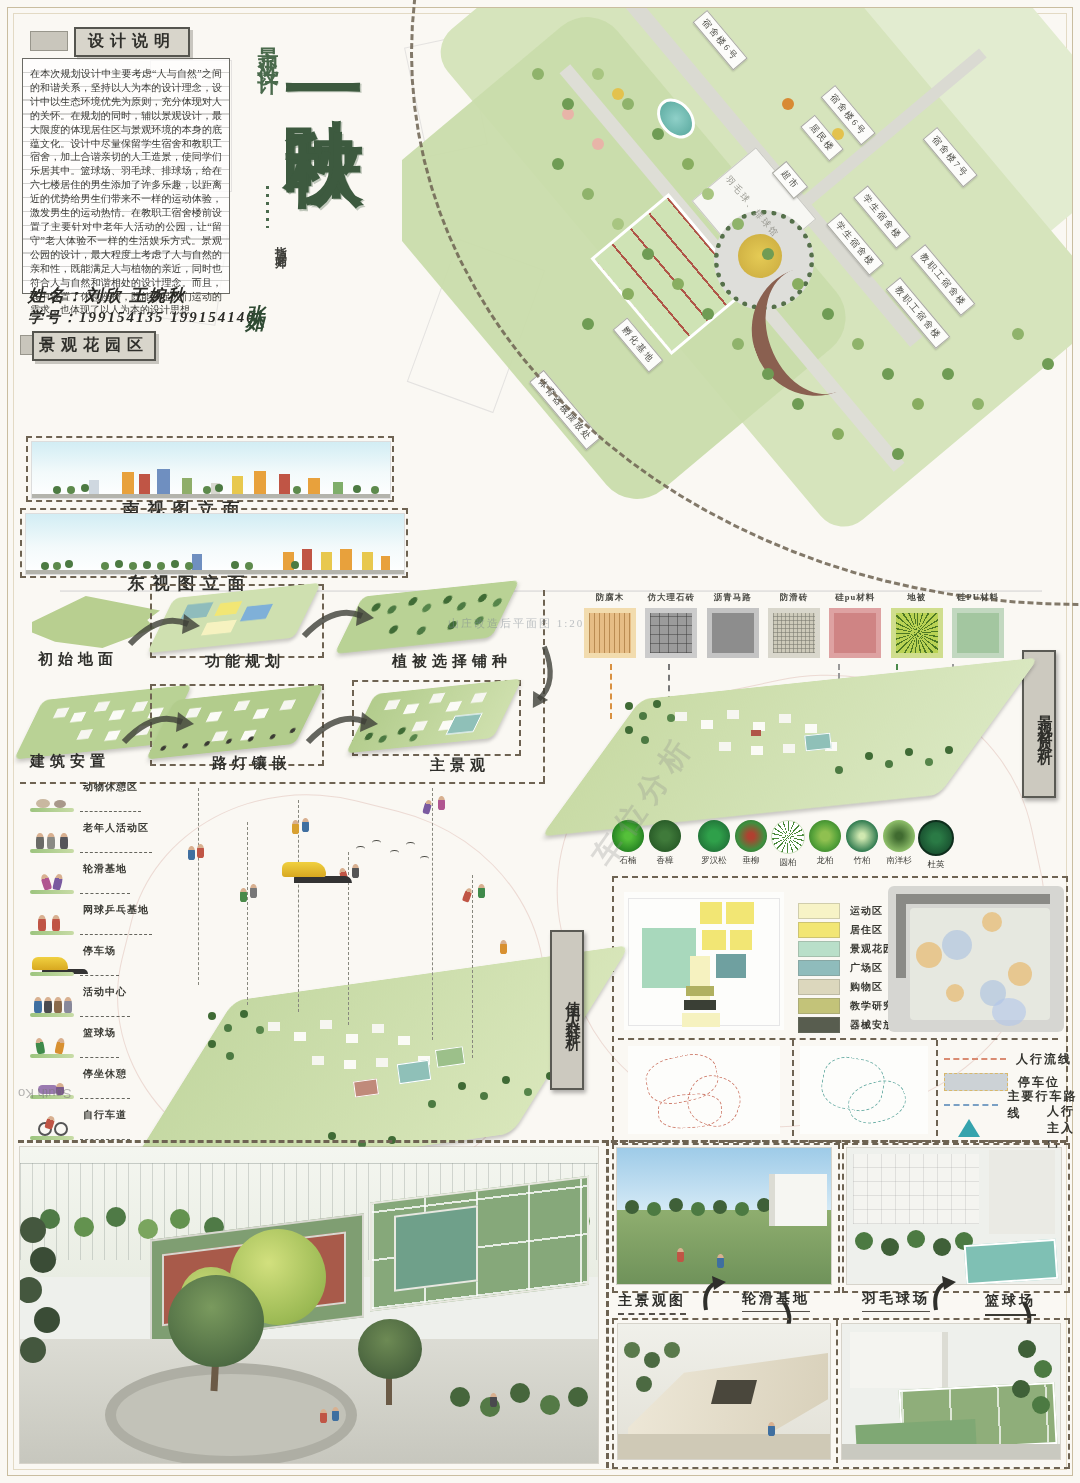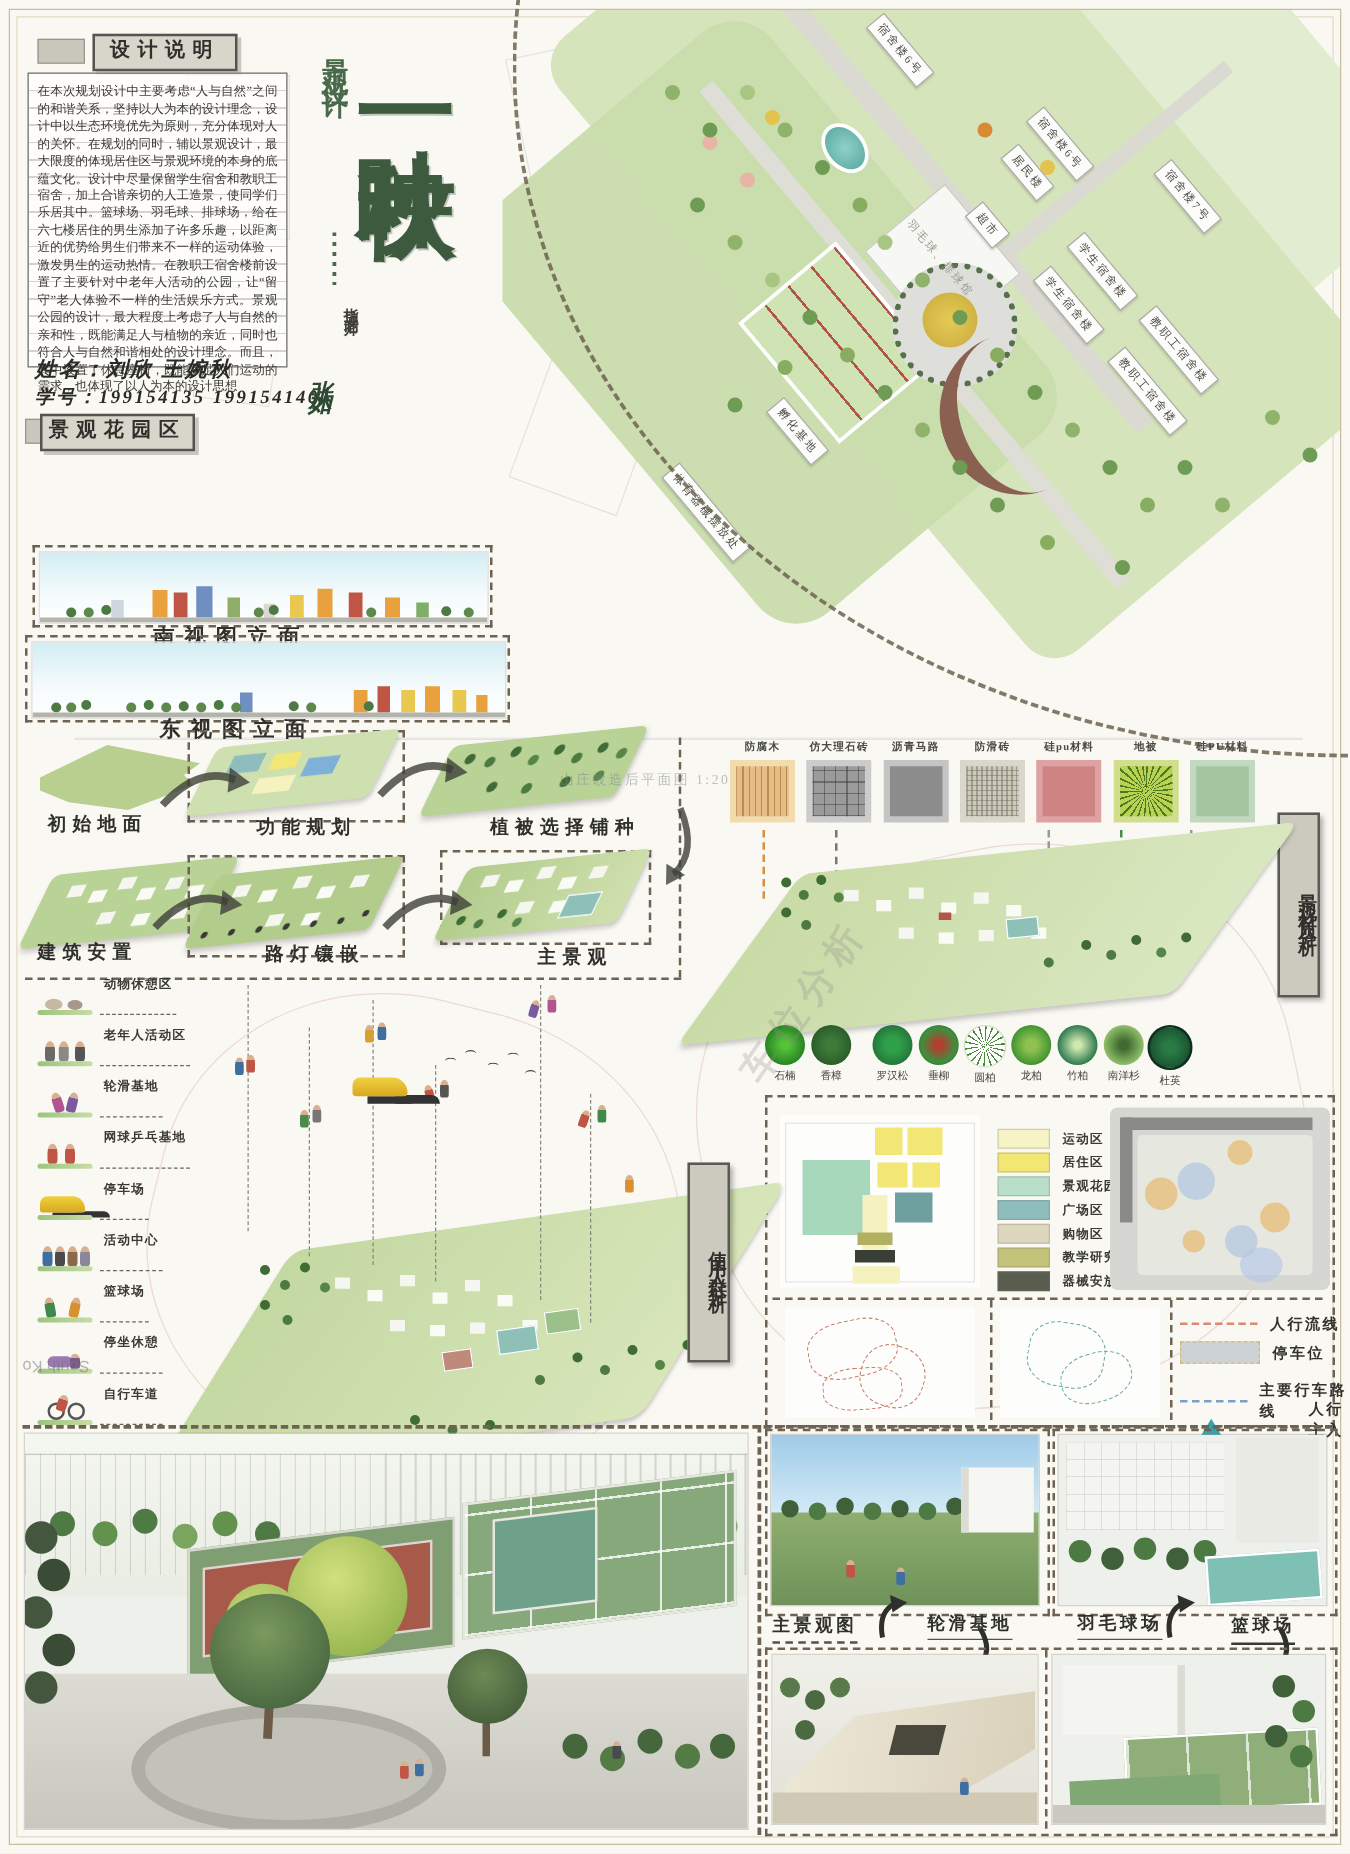--- a/index.html
+++ b/index.html
@@ -442,21 +442,21 @@
   </div>
   <div class="abs" style="left:944px;top:1048px;">
     <div style="display:flex;align-items:center;height:22px;">
         <span class="fl-red" style="margin-right:10px;"></span>
         <span class="leg-label">人行流线</span>
       </div>
     <div style="display:flex;align-items:center;height:24px;">
         <span class="fl-park" style="margin-right:10px;"></span>
         <span class="leg-label">停车位</span>
       </div>
-    <div style="display:flex;align-items:center;height:22px;margin-top:16px;">
+    <div style="display:flex;align-items:center;height:22px;">
         <span class="fl-blue" style="margin-right:10px;"></span>
         <span class="leg-label">主要行车路线</span>
       </div>
     <div style="display:flex;align-items:center;height:24px;gap:43px;">
         <span class="fl-tri" style="margin:0 24px 0 14px;"></span>
         <span class="leg-label">人行主入口</span>
       </div>
   </div>
 
   <div class="abs" style="left:30px;top:780px;width:180px;">

